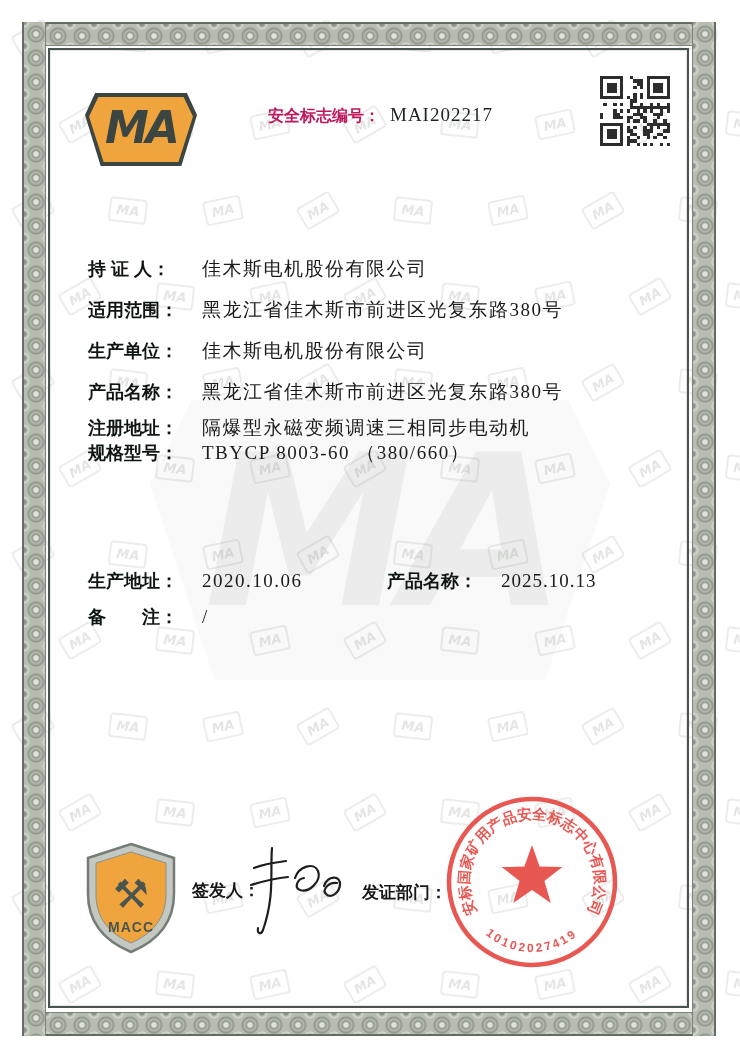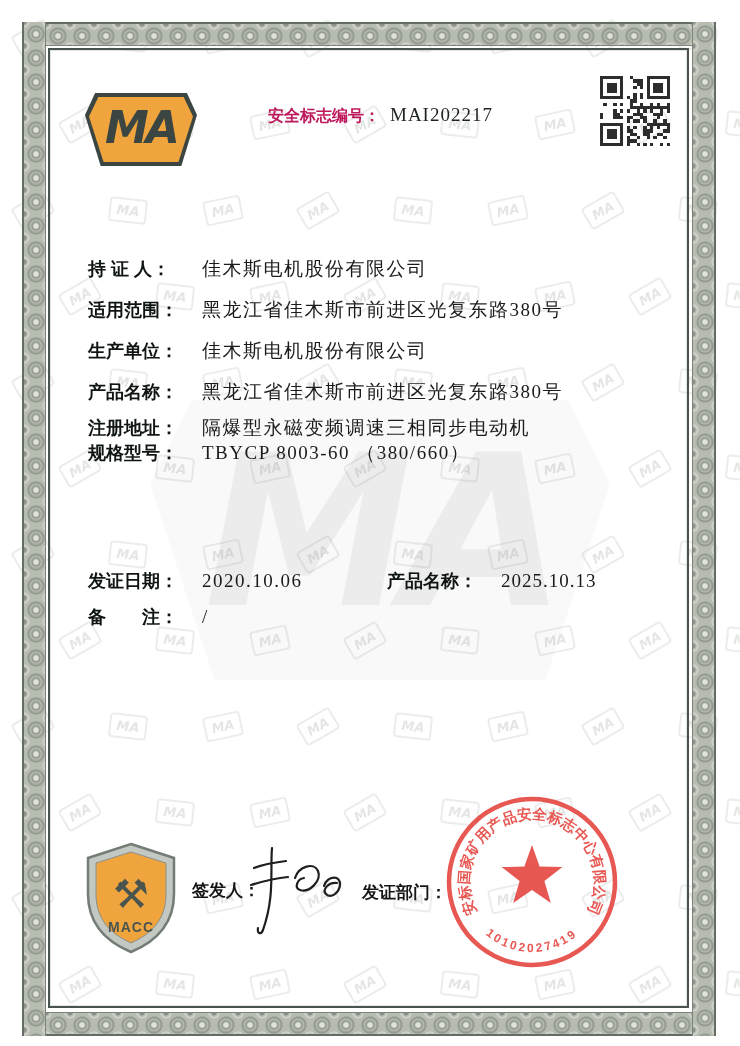--- a/index.html
+++ b/index.html
@@ -438,21 +438,21 @@
   <div class="row" style="top:415px">
     <span class="lbl">注册地址：</span>
     <span class="val">隔爆型永磁变频调速三相同步电动机</span>
   </div>
   <div class="row" style="top:440px">
     <span class="lbl">规格型号：</span>
     <span class="val">TBYCP 8003-60 （380/660）</span>
   </div>
 
   <div class="row" style="top:569px">
-    <span class="lbl">发证日期：</span>
+    <span class="lbl">生产地址：</span>
     <span class="val" style="width:185px">2020.10.06</span>
     <span class="lbl2" style="margin-right:24px">产品名称：</span>
     <span class="val2">2025.10.13</span>
   </div>
 
   <div class="row" style="top:605px">
     <span class="lbl">备　　注：</span>
     <span class="val">/</span>
   </div>
 

